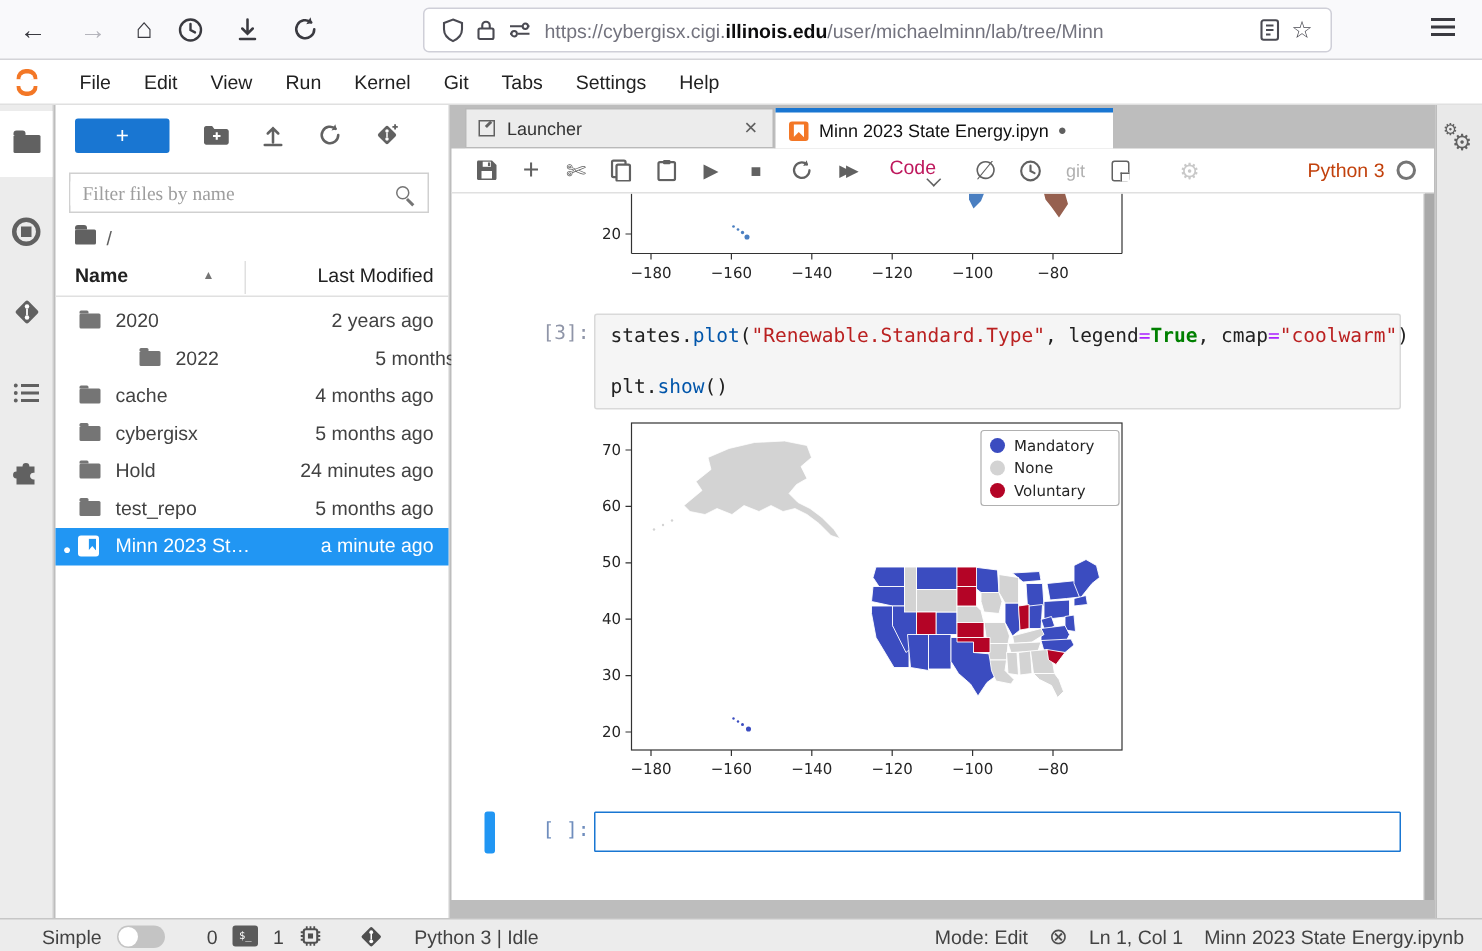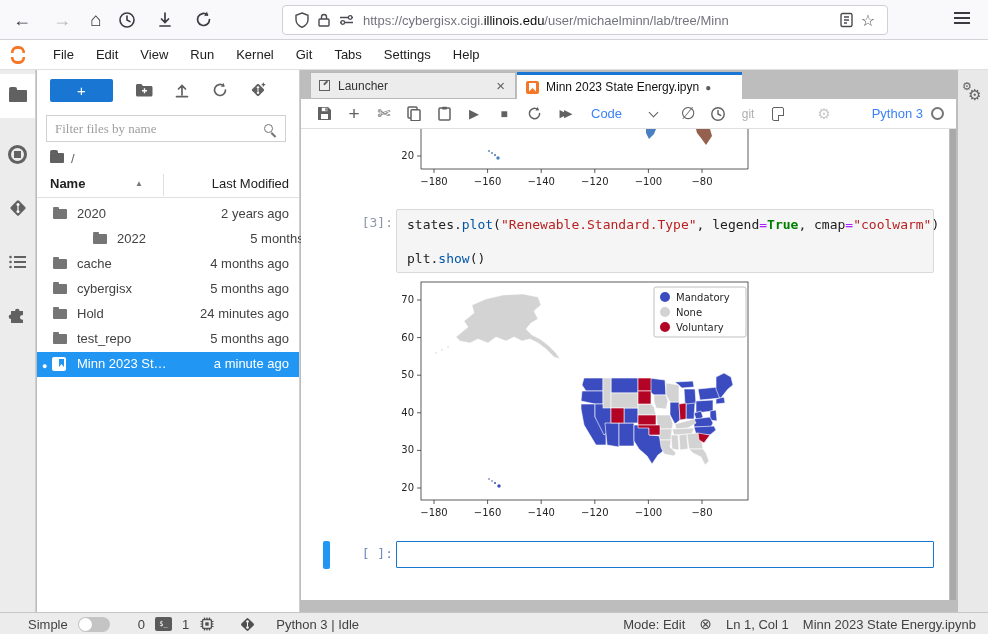--- a/index.html
+++ b/index.html
@@ -12,21 +12,21 @@
   #browser-bar { position:absolute; left:0; top:0; width:988px; height:40px;
                  background:#f9f9fb; border-bottom:1px solid #d4d4d8; }
   .nav-glyph { font-size:18px; color:#3a3a40; line-height:40px; text-align:center; width:28px; height:40px; cursor:default; }
   .nav-glyph.disabled { color:#b5b5bc; }
   #url-bar { position:absolute; left:282px; top:5px; width:606px; height:30px; background:#fff;
              border:1px solid #cfcfd8; border-radius:4px; display:flex; align-items:center; padding:0 8px; }
   #url-text { position:relative; flex:1; font-size:13px; white-space:nowrap; overflow:hidden; margin-left:6px; }
   #url-text::after { content:""; position:absolute; right:0; top:0; width:60px; height:100%;
                      background:linear-gradient(to right, rgba(255,255,255,0), #fff); }
   .url-muted { color:#73737e; }
-  .url-domain { color:#0c0c0d; font-weight:400; }
+  .url-domain { color:#0c0c0d; font-weight:700; }
   .uicon { display:inline-flex; align-items:center; justify-content:center; width:22px; height:22px; }
   #hamburger-icon { position:absolute; left:950px; top:9px; width:24px; height:22px; }
   #hamburger-icon span { display:block; width:16px; height:2px; background:#3a3a40; margin:3px auto; }
 
   
   #menu-bar { position:absolute; left:0; top:40px; width:988px; height:30px; background:#fff;
               border-bottom:1px solid #e0e0e0; display:flex; align-items:center; }
   #jupyter-logo { width:20px; height:20px; margin-left:8px; margin-right:14px; position:relative; }
   #jupyter-logo .arc { position:absolute; left:2px; width:16px; height:7px; border:3px solid #f37726; }
   #jupyter-logo .arc.top { top:1px; border-bottom:none; border-radius:8px 8px 0 0; transform:scaleX(.9); }
@@ -83,23 +83,23 @@
   .launcher-glyph::after { content:""; position:absolute; right:1px; top:1px; width:5px; height:1.5px; background:#616161; transform:rotate(-45deg); }
   .tab-close { margin-left:auto; margin-right:10px; font-size:15px; color:#616161; }
   .nbtab-glyph { position:relative; width:13px; height:13px; background:#f37726; border-radius:2px; margin:0 7px 0 9px; }
   .nbtab-glyph::after { content:""; position:absolute; left:3px; top:2px; width:7px; height:9px; background:#fff;
                         clip-path:polygon(0 0,100% 0,100% 100%,50% 62%,0 100%); }
   .dirty-dot { margin-left:6px; font-size:10px; color:#5f5f5f; }
 
   #nb-toolbar { position:absolute; left:0; top:29px; width:100%; height:30px; background:#fff; border-bottom:1px solid #e0e0e0;
                 display:flex; align-items:center; font-size:13px; color:#616161; }
   .tb-btn { width:30px; height:26px; display:flex; align-items:center; justify-content:center; font-size:14px; color:#616161; }
-  #cell-type-select { display:flex; align-items:center; margin-left:12px; color:#3b82f6; }
+  #cell-type-select { display:flex; align-items:center; margin-left:12px; color:#be185d;flex-direction:column; }
   .chev { width:7px; height:7px; border-right:1.5px solid #616161; border-bottom:1.5px solid #616161; transform:rotate(45deg); margin-left:28px; margin-top:-3px; }
-  #kernel-name { margin-left:auto; color:#3b82f6; }
+  #kernel-name { margin-left:auto; color:#c2410c; }
   .kernel-circle { width:13px; height:13px; border:2px solid #757575; border-radius:50%; margin:0 12px 0 8px; }
   .note-glyph { position:relative; width:12px; height:14px; border:1.5px solid #616161; border-radius:2px; }
   .note-glyph::after { content:""; position:absolute; right:-1px; bottom:-1px; width:5px; height:5px; background:#fff; border-left:1.5px solid #616161; border-top:1.5px solid #616161; }
 
   #nb-content { position:absolute; left:0; top:59px; width:648px; height:471px; background:#fff; overflow:hidden; }
   #nb-scrollbar { position:absolute; left:649px; top:59px; width:6px; height:471px; background:#a9a9a9; }
 
   
   .cell-prompt { position:absolute; width:92px; text-align:right; font-family:"DejaVu Sans Mono", monospace; font-size:13px; }
   #code-cell-input { position:absolute; left:95px; top:80px; width:538px; height:64px; background:#f5f5f5;

